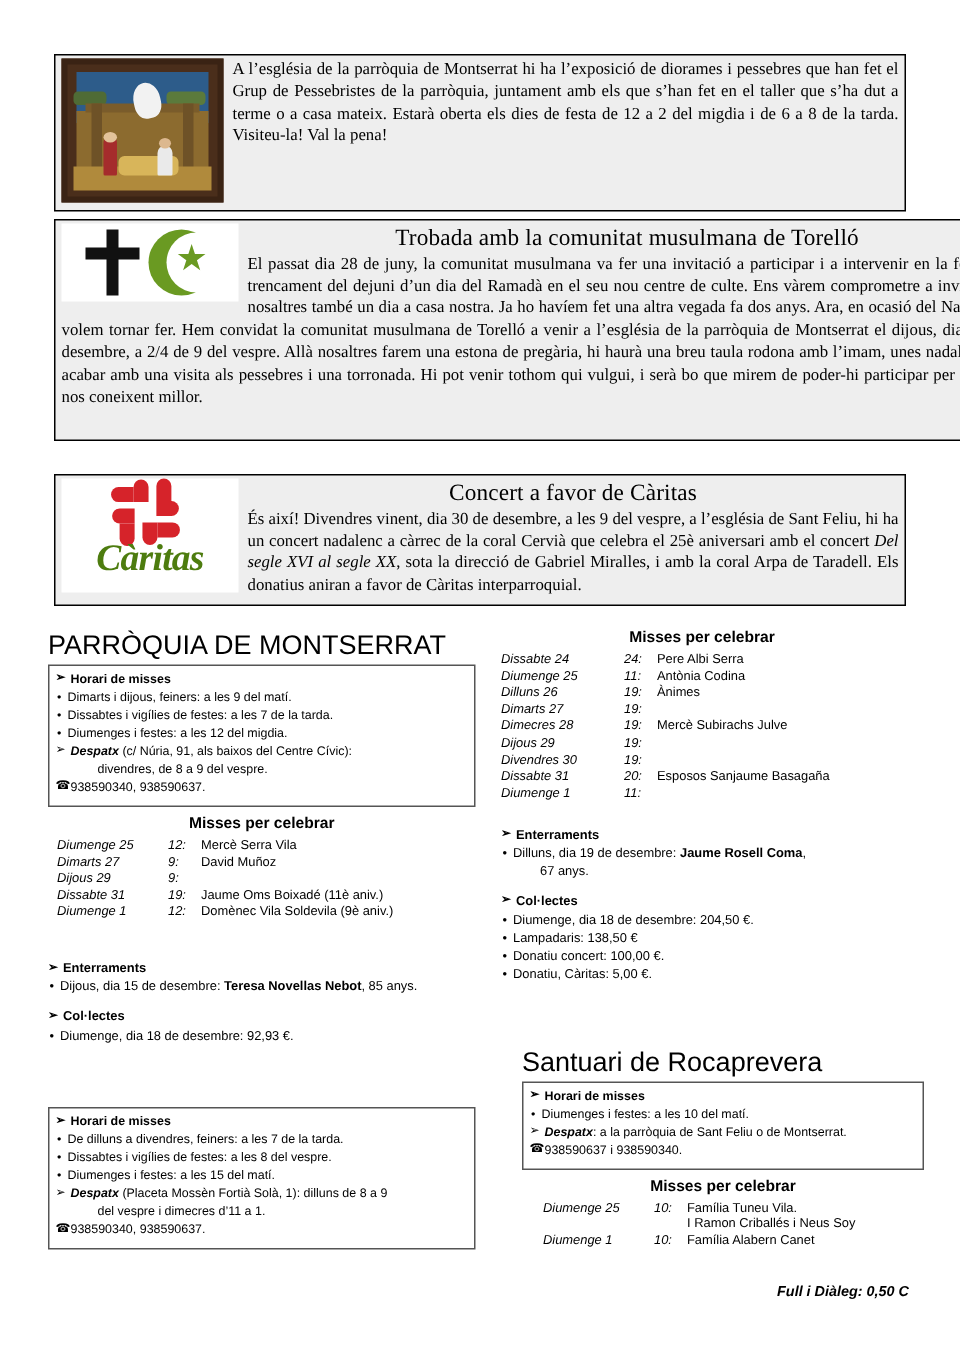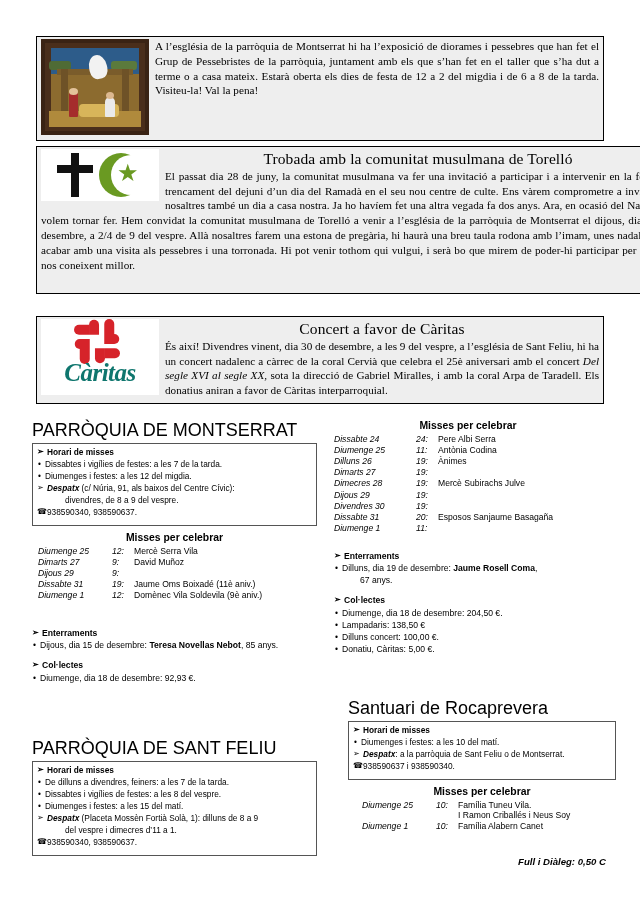--- a/index.html
+++ b/index.html
@@ -110,21 +110,21 @@
   }
   .ca-h:before { left:9px; transform: rotate(-45deg); transform-origin: 0 100%; }
   .ca-h:after  { left:9px; transform: rotate(45deg);  transform-origin: 0 100%; }
   .ca-h1 { left:1px; top:0px; transform: rotate(-45deg); }
   .ca-h2 { left:24px; top:0px; transform: rotate(45deg); }
   .ca-h3 { left:1px; top:22px; transform: rotate(-135deg); }
   .ca-h4 { left:24px; top:22px; transform: rotate(135deg); }
   .ca-word {
     position:absolute; left:0; top:40px; width:118px; text-align:center;
     font-family:"Liberation Serif", serif; font-weight:bold; font-style:italic;
-    font-size:25px; color:#0f766e; letter-spacing:-0.5px;
+    font-size:25px; color:#4d7c0f; letter-spacing:-0.5px;
   }
 
   
   .col { position:absolute; font-family:"Liberation Sans", sans-serif; }
   .parish-head {
     text-align:left; font-weight:normal; font-size:18px;
     font-family:"Liberation Sans", sans-serif; margin-bottom:2px;
   }
   .schedule-box {
     border:1px solid #555;
@@ -226,20 +226,21 @@
       <div class="news-body"><span>És així! Divendres vinent, dia 30 de desembre, a les 9 del vespre, a l’església de Sant Feliu, hi ha un concert nadalenc a càrrec de la coral Cervià que celebra el 25è aniversari amb el concert </span><span class="it">Del segle XVI al segle XX</span><span>, sota la direcció de Gabriel Miralles, i amb la coral Arpa de Taradell. Els donatius aniran a favor de Càritas interparroquial.</span></div>
     </div>
   </div>
 
   <div class="col" style="left:32px; top:420px; width:285px;">
 
     <div class="parish-head">PARRÒQUIA DE MONTSERRAT</div>
 
     <div class="schedule-box">
       <div class="arrow-li sb-head">Horari de misses</div>
+      <div class="dot-li">Dimarts i dijous, feiners: a les 9 del matí.</div>
       <div class="dot-li">Dissabtes i vigílies de festes: a les 7 de la tarda.</div>
       <div class="dot-li">Diumenges i festes: a les 12 del migdia.</div>
       <div class="arrow-li jb"><span class="bi">Despatx</span><span> (c/ Núria, 91, als baixos del Centre Cívic):</span><span class="indent">divendres, de 8 a 9 del vespre.</span></div>
       <div class="phone-li">938590340, 938590637.</div>
     </div>
 
     <div class="misses-head">Misses per celebrar</div>
     <table class="misses">
       <tbody>
           <tr>
@@ -275,21 +276,20 @@
       <div class="dot-li jb"><span>Dijous, dia 15 de desembre: </span><span class="bold">Teresa Novellas Nebot</span><span>, 85 anys.</span></div>
     </div>
 
     <div class="sec-block">
       <div class="sec-title">Col·lectes</div>
       <div class="dot-li">Diumenge, dia 18 de desembre: 92,93 €.</div>
     </div>
   </div>
 
   <div class="col" style="left:32px; top:738px; width:285px;">
-    <div class="parish-head">PARRÒQUIA DE SANT FELIU</div>
     <div class="schedule-box">
       <div class="arrow-li sb-head">Horari de misses</div>
       <div class="dot-li">De dilluns a divendres, feiners: a les 7 de la tarda.</div>
       <div class="dot-li">Dissabtes i vigílies de festes: a les 8 del vespre.</div>
       <div class="dot-li">Diumenges i festes: a les 15 del matí.</div>
       <div class="arrow-li"><span class="bi">Despatx</span><span> (Placeta Mossèn Fortià Solà, 1): dilluns de 8 a 9</span><span class="indent">del vespre i dimecres d’11 a 1.</span></div>
       <div class="phone-li">938590340, 938590637.</div>
     </div>
   </div>
 
@@ -348,21 +348,21 @@
 
     <div class="sec-block" style="margin-top:16px; margin-left:6px;">
       <div class="sec-title">Enterraments</div>
       <div class="dot-li"><span>Dilluns, dia 19 de desembre: </span><span class="bold">Jaume Rosell Coma</span><span>,</span><span class="indent">67 anys.</span></div>
     </div>
 
     <div class="sec-block" style="margin-left:6px;">
       <div class="sec-title">Col·lectes</div>
       <div class="dot-li">Diumenge, dia 18 de desembre: 204,50 €.</div>
       <div class="dot-li">Lampadaris: 138,50 €</div>
-      <div class="dot-li">Dilluns concert: 100,00 €.</div>
+      <div class="dot-li">Donatiu concert: 100,00 €.</div>
       <div class="dot-li">Donatiu, Càritas: 5,00 €.</div>
     </div>
   </div>
 
   <div class="col" style="left:348px; top:698px; width:268px;">
     <div class="parish-head">Santuari de Rocaprevera</div>
     <div class="schedule-box">
       <div class="arrow-li sb-head">Horari de misses</div>
       <div class="dot-li">Diumenges i festes: a les 10 del matí.</div>
       <div class="arrow-li"><span class="bi">Despatx</span><span>: a la parròquia de Sant Feliu o de Montserrat.</span></div>

